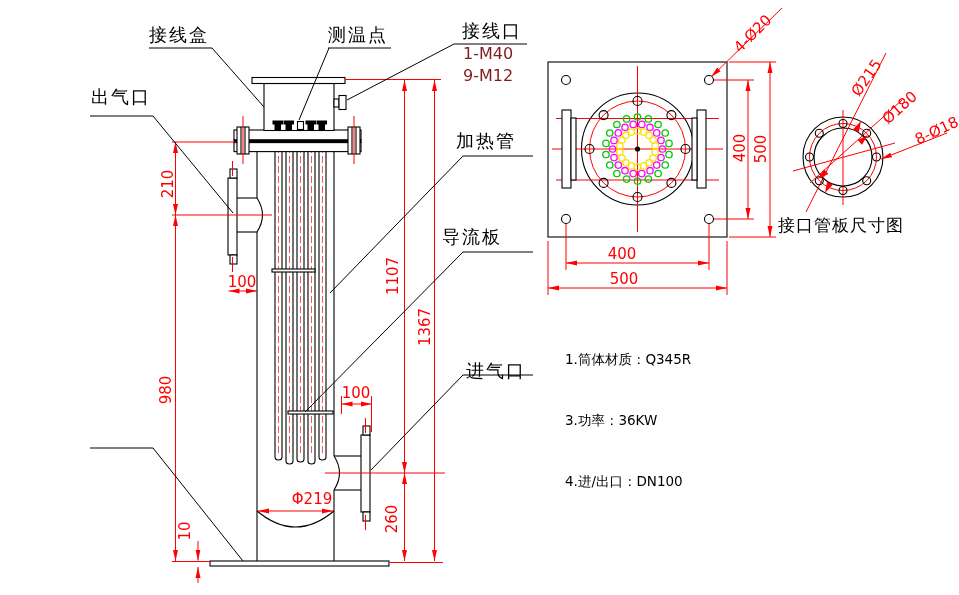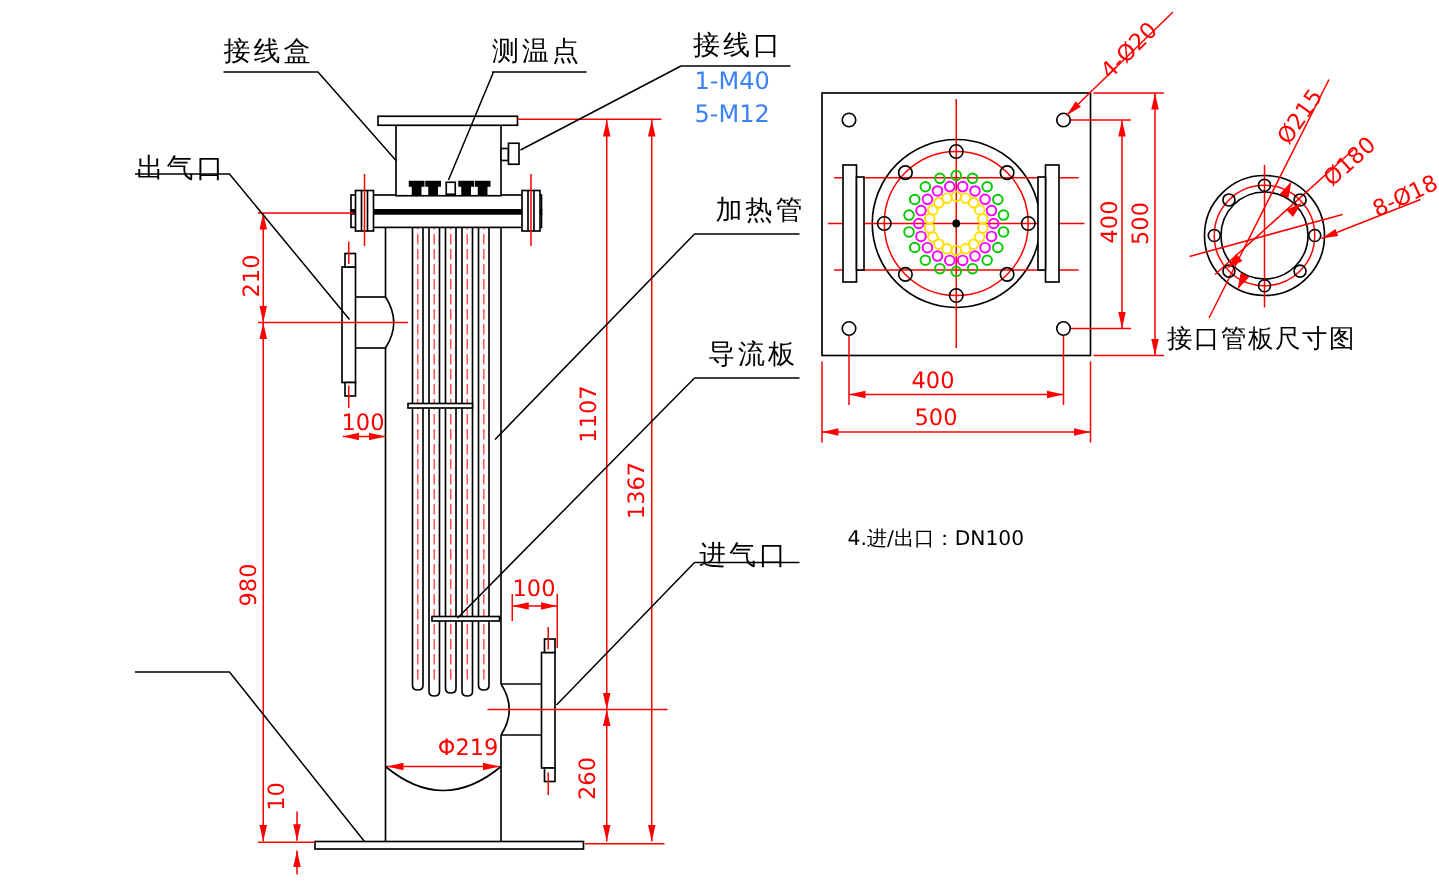--- a/index.html
+++ b/index.html
@@ -1,20 +1,20 @@
 <!DOCTYPE html>
 <html><head>
 <meta charset="utf-8">
 <style>
   html,body{margin:0;padding:0;background:#fff;}
   #stage{position:relative;width:959px;height:595px;background:#fff;overflow:hidden;
          font-family:"DejaVu Sans",sans-serif;}
   #cad{position:absolute;left:0;top:0;}
   .lbl{position:absolute;color:#000;font-size:18px;line-height:1;white-space:pre;letter-spacing:2px;}
-  .spec{position:absolute;color:#3b82f6;font-size:16px;line-height:1;white-space:pre;letter-spacing:0;}
+  .spec{position:absolute;color:#7f1d1d;font-size:16px;line-height:1;white-space:pre;letter-spacing:0;}
   .dim{position:absolute;color:#f00;font-size:15px;line-height:1;white-space:pre;
        transform:translate(-50%,-50%);}
   .dimv{transform:translate(-50%,-50%) rotate(-90deg);}
   .bgw{background:#fff;padding:0 1px;}
   .rot215{transform:translate(-50%,-50%) rotate(-55deg);}
   .rot180{transform:translate(-50%,-50%) rotate(-42deg);}
   .rot18{transform:translate(-50%,-50%) rotate(-25deg);}
   .rot45{transform:translate(-50%,-50%) rotate(-45deg);}
   .caption{position:absolute;color:#000;font-size:17px;letter-spacing:1px;white-space:pre;font-family:Liberation Mono, monospace;}
   .tech{position:absolute;left:565px;top:309px;color:#000;font-size:13.5px;line-height:20.2px;white-space:pre;}
@@ -290,24 +290,24 @@
       <path d="M0,0 L-11,3.2 L-11,-3.2 Z" transform="translate(868,135) rotate(-42)"></path>
       <path d="M0,0 L-11,3.2 L-11,-3.2 Z" transform="translate(818,179) rotate(138)"></path>
     </g>
   </g>
 </svg>
 
   <div class="lbl" style="left:149px;top:26px">接线盒</div>
   <div class="lbl" style="left:328px;top:26px">测温点</div>
   <div class="lbl" style="left:462px;top:22px">接线口</div>
   <div class="spec" style="left:463px;top:46px">1-M40</div>
-  <div class="spec" style="left:463px;top:68px">5-M12</div>
-  <div class="lbl" style="left:91px;top:104px">出气口</div>
-  <div class="lbl" style="left:477px;top:132px">加热管</div>
-  <div class="lbl" style="left:472px;top:228px">导流板</div>
+  <div class="spec" style="left:463px;top:68px">9-M12</div>
+  <div class="lbl" style="left:91px;top:88px">出气口</div>
+  <div class="lbl" style="left:456px;top:132px">加热管</div>
+  <div class="lbl" style="left:442px;top:228px">导流板</div>
   <div class="lbl" style="left:466px;top:362px">进气口</div>
   <div class="caption" style="left:778px;top:214px">接口管板尺寸图</div>
 
   <div class="dim dimv" style="left:168px;top:184px">210</div>
   <div class="dim dimv" style="left:166px;top:390px">980</div>
   <div class="dim" style="left:242px;top:282px">100</div>
   <div class="dim dimv" style="left:185px;top:531px">10</div>
   <div class="dim" style="left:312px;top:499px">Φ219</div>
   <div class="dim" style="left:356px;top:393px">100</div>
   <div class="dim dimv bgw" style="left:392px;top:519px">260</div>
@@ -316,20 +316,22 @@
   <div class="dim" style="left:622px;top:254px">400</div>
   <div class="dim" style="left:624px;top:279px">500</div>
   <div class="dim dimv" style="left:740px;top:148px">400</div>
   <div class="dim dimv" style="left:761px;top:149px">500</div>
   <div class="dim rot45" style="left:753px;top:34px">4-Ø20</div>
   <div class="dim rot215" style="left:867px;top:78px">Ø215</div>
   <div class="dim rot180" style="left:900px;top:108px">Ø180</div>
   <div class="dim rot18" style="left:937px;top:131px">8-Ø18</div>
 
   <div class="tech">
+    <div>1.筒体材质：Q345R</div>
+    <div>3.功率：36KW</div>
     <div>4.进/出口：DN100</div>
     
     
     
     
     
     
     
     
   </div>

